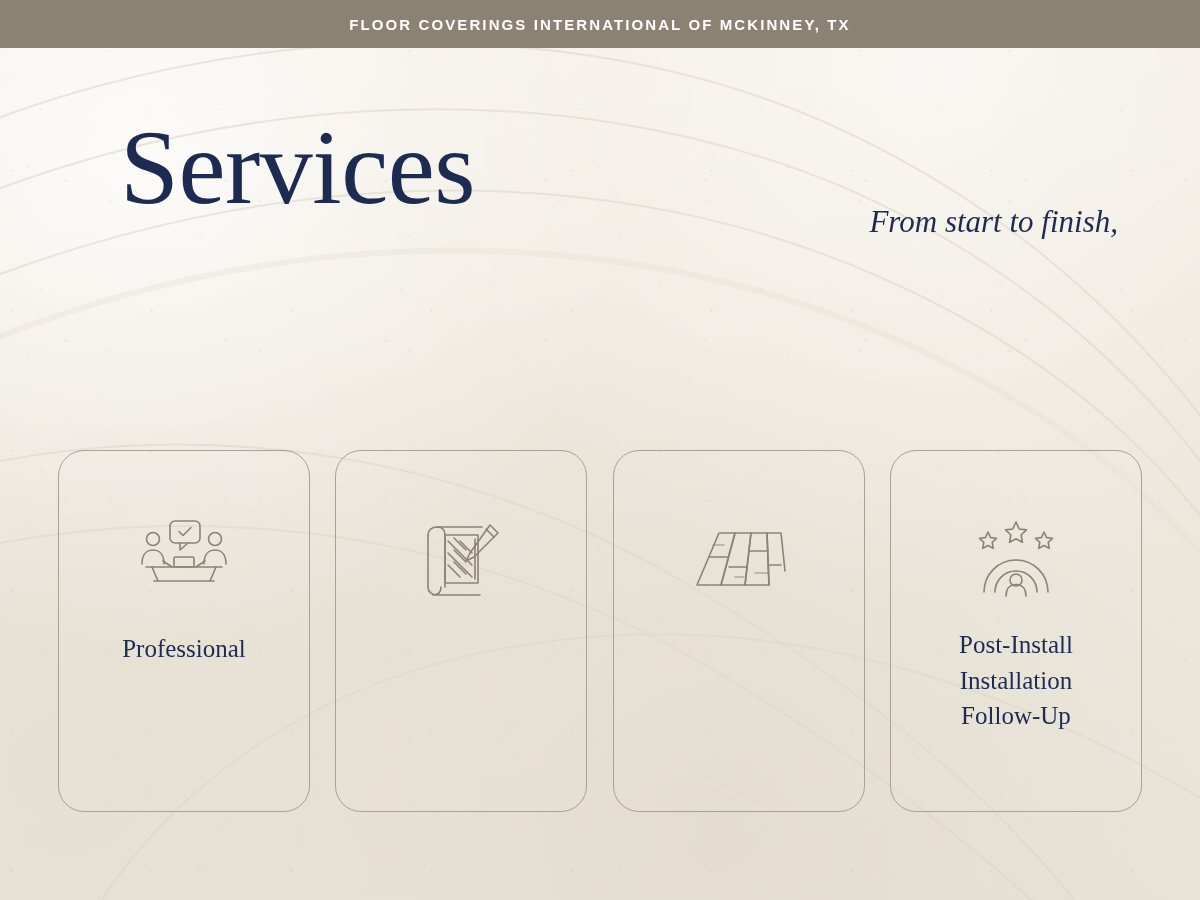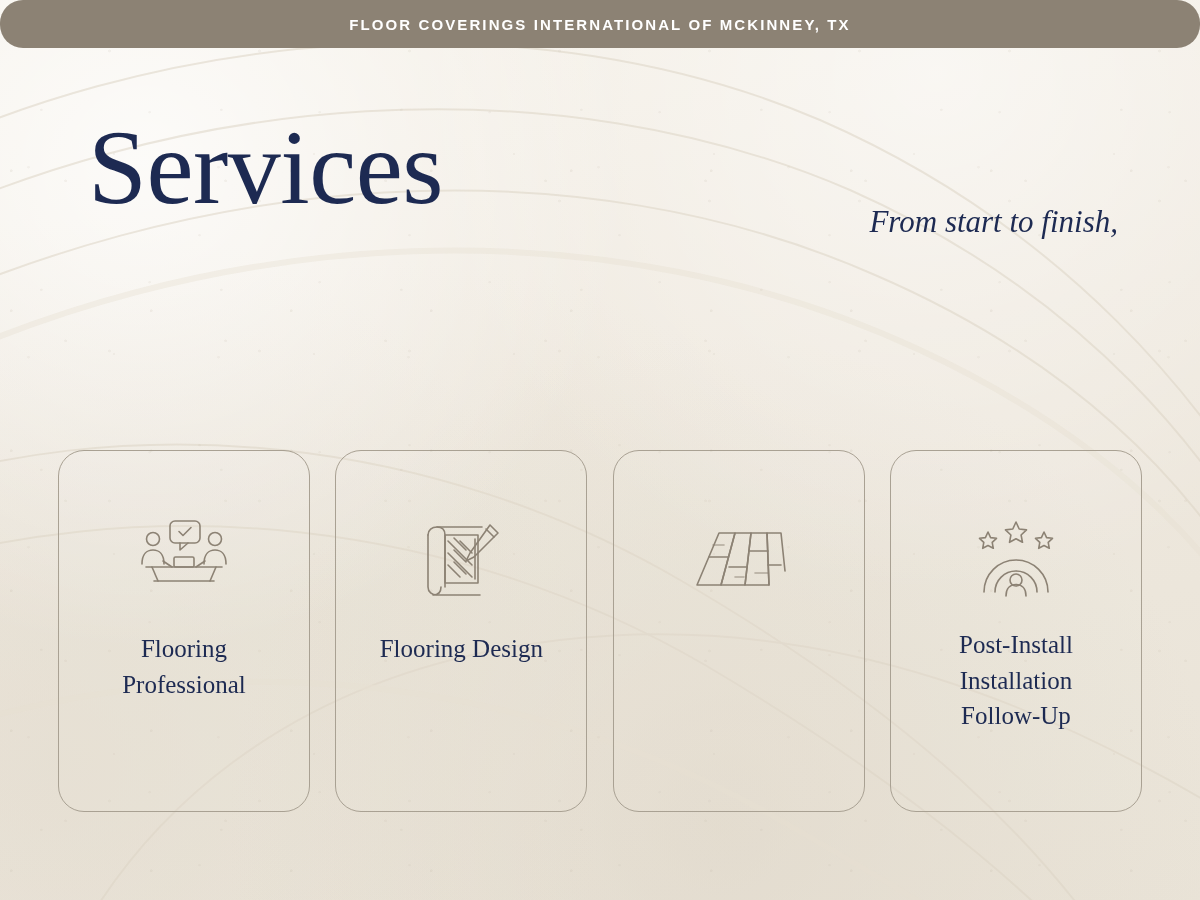--- a/index.html
+++ b/index.html
@@ -64,21 +64,20 @@
   .topbar {
     position: absolute;
     top: 0; left: 0;
     width: 1200px;
     height: 48px;
     background: #8c8274;
     display: flex;
     align-items: center;
     justify-content: center;
     z-index: 5;
-    border-radius: 23px;
   }
   .topbar-text {
     color: #ffffff;
     font-size: 15px;
     font-weight: bold;
     letter-spacing: 2.1px;
     font-family: "Liberation Sans", sans-serif;
     white-space: nowrap;
   }
 
@@ -88,20 +87,21 @@
     left: 88px;
     top: 118px;
     z-index: 4;
     color: #1d2a52;
     font-family: "Liberation Serif", serif;
     line-height: 0.95;
   }
   .headline-line1 {
     font-size: 106px;
     letter-spacing: -0.5px;
+    margin-left: 32px;
   }
   .headline-line2 {
     font-size: 106px;
     letter-spacing: -0.5px;
     margin-top: 6px;
   }
   .headline-italic {
     font-style: italic;
   }
 
@@ -222,21 +222,20 @@
           <path d="M80 50 L74 64"></path>
           <path d="M18 64 L78 64"></path>
 
           <path d="M27 44 L36 50"></path>
           <path d="M69 44 L60 50"></path>
 
           <rect x="38" y="40" width="20" height="10" rx="1.5"></rect>
         </svg>
       </div>
       <div class="card-label">
-        <div>Flooring</div>
         <div>Professional</div>
       </div>
     </div>
 
     <div class="card card-2">
       <div class="card-icon">
         <svg width="86" height="86" viewBox="0 0 86 86" fill="none" stroke="#8c8274" stroke-width="1.6" stroke-linecap="round" stroke-linejoin="round">
 
           <path d="M10 18 C 10 13 14 10 19 10 L64 10"></path>
           <path d="M10 18 L10 70 C 10 75 14 78 19 78 L62 78"></path>
@@ -246,21 +245,20 @@
           <path d="M30 24 L42 36 M36 21 L48 33 M42 24 L54 36 M30 36 L42 48 M36 33 L48 45 M42 36 L54 48 M30 48 L42 60 M36 45 L48 57 M42 48 L54 60"></path>
           <path d="M57 22 L57 62"></path>
 
           <path d="M72 8 L80 16 L56 40 L48 44 L52 36 Z"></path>
           <path d="M68 12 L76 20"></path>
 
           <path d="M15 78 C 20 78 23 75 23 70"></path>
         </svg>
       </div>
       <div class="card-label">
-        <div>Flooring Design</div>
       </div>
     </div>
 
     <div class="card card-3">
       <div class="card-icon">
         <svg width="96" height="70" viewBox="0 0 96 70" fill="none" stroke="#8c8274" stroke-width="1.6" stroke-linecap="round" stroke-linejoin="round">
 
           <path d="M6 60 L28 8 L44 8 L30 60 Z"></path>
           <path d="M30 60 L44 8 L60 8 L54 60 Z"></path>
           <path d="M54 60 L60 8 L76 8 L78 60 Z"></path>

